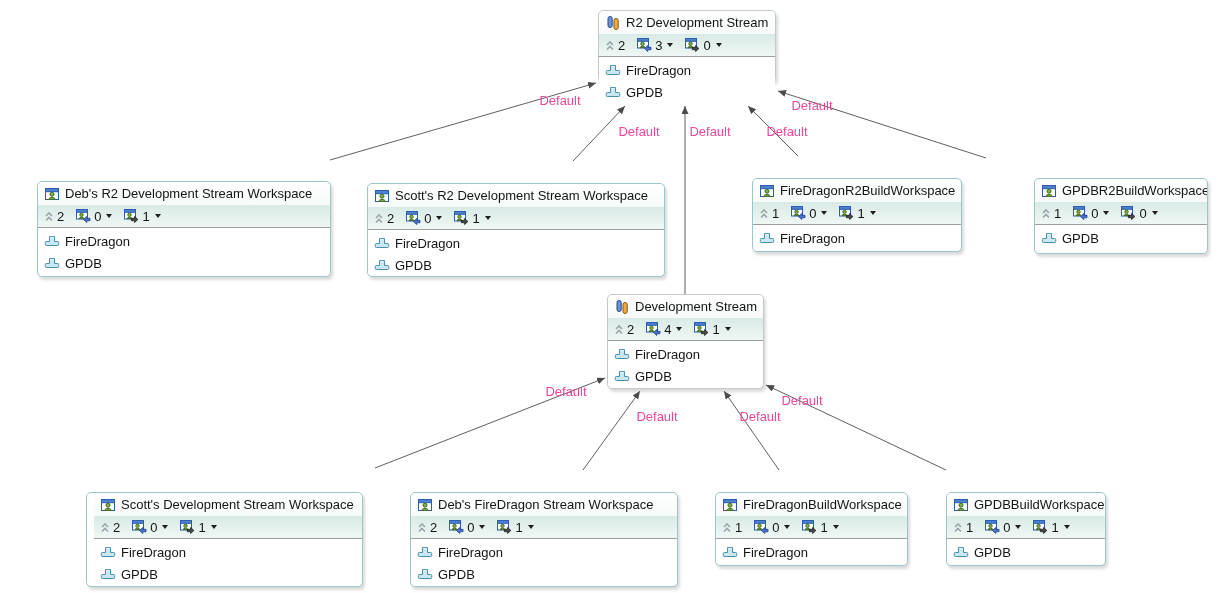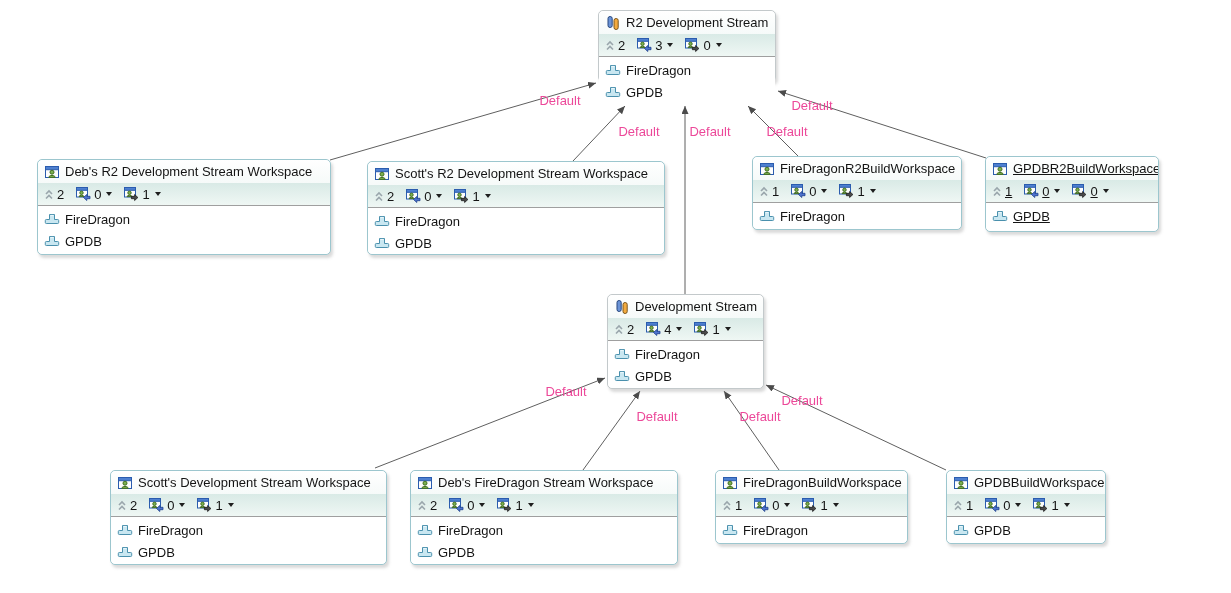--- a/index.html
+++ b/index.html
@@ -10,21 +10,21 @@
   #edge-layer{position:absolute;left:0;top:0;width:1231px;height:593px;pointer-events:none;}
   .edge-label{
     position:absolute;transform:translate(-50%,-50%);
     font-size:13px;color:#ec4899;white-space:nowrap;line-height:1;
   }
   .node{
     position:absolute;box-sizing:border-box;background:#fff;border-radius:5px;
     box-shadow:2px 3px 3px rgba(150,150,150,.35);
     display:flex;flex-direction:column;font-size:13px;color:#141414;
   }
-  .node.workspace{border:1px solid #9cc6ce;}
+  .node.workspace{border:1px solid #9cc6ce;margin-top:22px;}
   .node.stream{border:1px solid #c3c9cb;}
   .node-title{
     height:23px;flex:0 0 23px;display:flex;align-items:center;gap:5px;padding:0 6px;
     white-space:nowrap;border-radius:5px 5px 0 0;background:linear-gradient(#ffffff,#f6faf9);
     overflow:hidden;
   }
   .node-badges{
     height:22px;flex:0 0 22px;display:flex;align-items:center;gap:11px;padding:0 6px;
     background:linear-gradient(#d9eae6,#eff7f4);border-bottom:1px solid #9f9f9f;
   }
@@ -334,21 +334,21 @@
     <span class="icon">
       <svg width="16" height="16" viewBox="0 0 16 16">
         <path d="M5.5,3.5 h5 v5 h3.2 a1,1 0 0 1 1,1 v2 a1,1 0 0 1 -1,1 h-11.4 a1,1 0 0 1 -1,-1 v-2 a1,1 0 0 1 1,-1 h3.2 z" fill="#c9e7f1" stroke="#4a90ad"></path>
         <path d="M6.5,4.5 h3" fill="none" stroke="#eaf6fb" stroke-width="1.2"></path>
       </svg>
     </span>
     <span class="component-label">FireDragon</span>
   </div>
       </div>
   </div>
-    <div class="node workspace" style="left: 985px; top: 156px; width: 174px; height: 76px; text-decoration: underline;">
+    <div class="node workspace" style="left: 1034px; top: 156px; width: 174px; height: 76px;">
     <div class="node-title">
 
       <span class="icon workspace-icon">
         <svg width="16" height="16" viewBox="0 0 16 16">
           <rect x="1.5" y="2.5" width="13" height="11" fill="#fdfdfd" stroke="#2b5cae"></rect>
           <rect x="1.5" y="2.5" width="13" height="3.2" fill="#4e80d0" stroke="#2b5cae"></rect>
           <circle cx="8" cy="8.2" r="2" fill="#7cb050" stroke="#446f23"></circle>
           <path d="M4.8,13.4 C4.8,10.8 11.2,10.8 11.2,13.4 z" fill="#7cb050" stroke="#446f23"></path>
         </svg>
       </span>
@@ -465,21 +465,21 @@
     <span class="icon">
       <svg width="16" height="16" viewBox="0 0 16 16">
         <path d="M5.5,3.5 h5 v5 h3.2 a1,1 0 0 1 1,1 v2 a1,1 0 0 1 -1,1 h-11.4 a1,1 0 0 1 -1,-1 v-2 a1,1 0 0 1 1,-1 h3.2 z" fill="#c9e7f1" stroke="#4a90ad"></path>
         <path d="M6.5,4.5 h3" fill="none" stroke="#eaf6fb" stroke-width="1.2"></path>
       </svg>
     </span>
     <span class="component-label">GPDB</span>
   </div>
       </div>
   </div>
-    <div class="node workspace" style="left: 110px; top: 470px; width: 277px; height: 95px;">
+    <div class="node workspace" style="left: 86px; top: 470px; width: 277px; height: 95px; padding-left: 7px;">
     <div class="node-title">
 
       <span class="icon workspace-icon">
         <svg width="16" height="16" viewBox="0 0 16 16">
           <rect x="1.5" y="2.5" width="13" height="11" fill="#fdfdfd" stroke="#2b5cae"></rect>
           <rect x="1.5" y="2.5" width="13" height="3.2" fill="#4e80d0" stroke="#2b5cae"></rect>
           <circle cx="8" cy="8.2" r="2" fill="#7cb050" stroke="#446f23"></circle>
           <path d="M4.8,13.4 C4.8,10.8 11.2,10.8 11.2,13.4 z" fill="#7cb050" stroke="#446f23"></path>
         </svg>
       </span>

